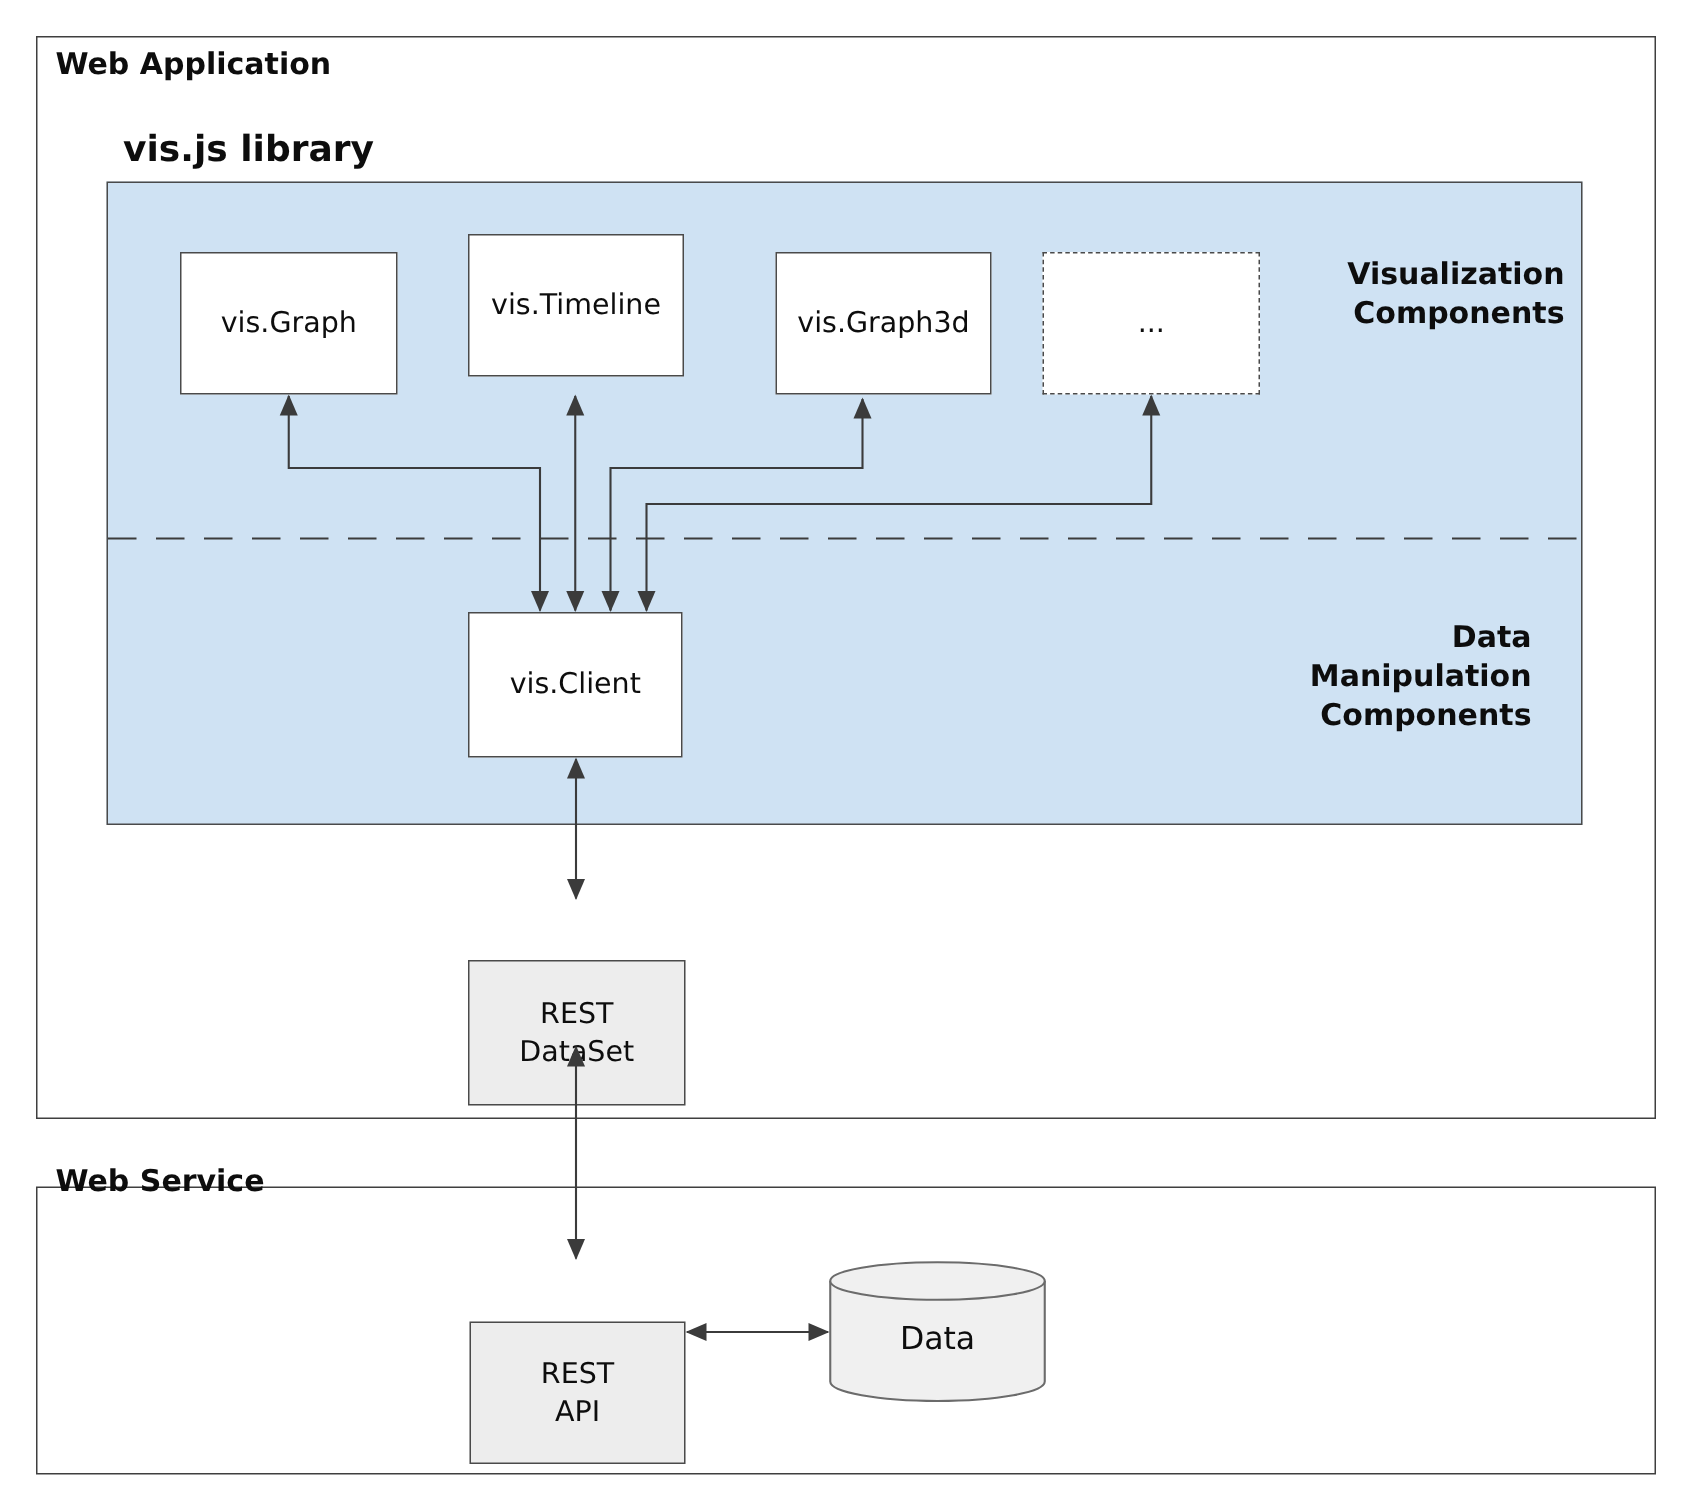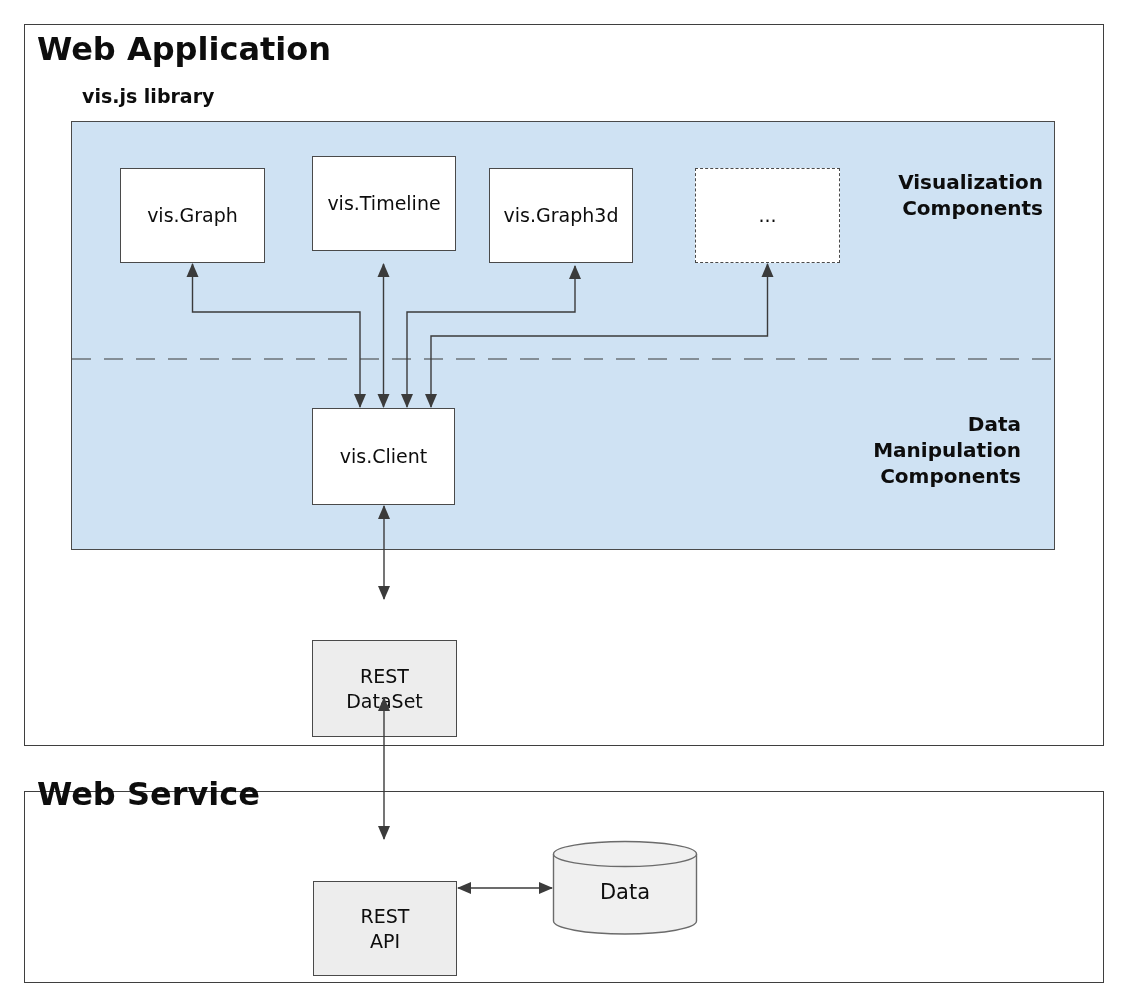--- a/index.html
+++ b/index.html
@@ -11,22 +11,22 @@
     --cylinder-stroke:#6b6b6b;
     --line:#3b3b3b;
     --text:#0d0d0d;
   }
   *{box-sizing:border-box;margin:0;padding:0;}
   html,body{background:#ffffff;}
   body{font-family:"DejaVu Sans","Liberation Sans",sans-serif;color:var(--text);}
   .canvas{position:relative;width:1128px;height:1008px;background:#ffffff;overflow:hidden;}
 
   .frame{position:absolute;border:1.5px solid var(--frame-border);background:transparent;}
-  .frame-title{position:absolute;font-size:32px;font-weight:bold;white-space:nowrap;}
-  .sub-label{position:absolute;font-size:19px;font-weight:bold;white-space:nowrap;}
+  .frame-title{position:absolute;font-size:20px;font-weight:bold;white-space:nowrap;}
+  .sub-label{position:absolute;font-size:24px;font-weight:bold;white-space:nowrap;}
 
   .lib-box{position:absolute;left:71px;top:121px;width:984px;height:429px;
            background:var(--library-fill);border:1.4px solid var(--box-border);}
 
   .shape{position:absolute;display:flex;flex-direction:column;align-items:center;justify-content:center;
          background:#ffffff;border:1.4px solid var(--box-border);
          font-size:19px;line-height:25px;text-align:center;}
   .shape.gray{background:var(--gray-fill);margin-top:40px;}
   .shape.dashed{border:1.6px dashed var(--box-border);}
 
@@ -54,21 +54,21 @@
 
   <div class="sub-label" style="left:82px;top:85px;">vis.js library</div>
   <div class="lib-box"></div>
 
   <div class="shape" style="left:120px;top:168px;width:145px;height:95px;">
     <span>vis.Graph</span>
   </div>
   <div class="shape" style="left:312px;top:156px;width:144px;height:95px;">
     <span>vis.Timeline</span>
   </div>
-  <div class="shape" style="left:489px;top:168px;width:144px;height:95px;">
+  <div class="shape" style="left:517px;top:168px;width:144px;height:95px;">
     <span>vis.Graph3d</span>
   </div>
   <div class="shape dashed" style="left:695px;top:168px;width:145px;height:95px;">
     <span>...</span>
   </div>
 
   <div class="section-label center" style="left:843px;top:169px;width:200px;">
     <span style="display:block">Visualization</span>
     <span style="display:block">Components</span>
   </div>

